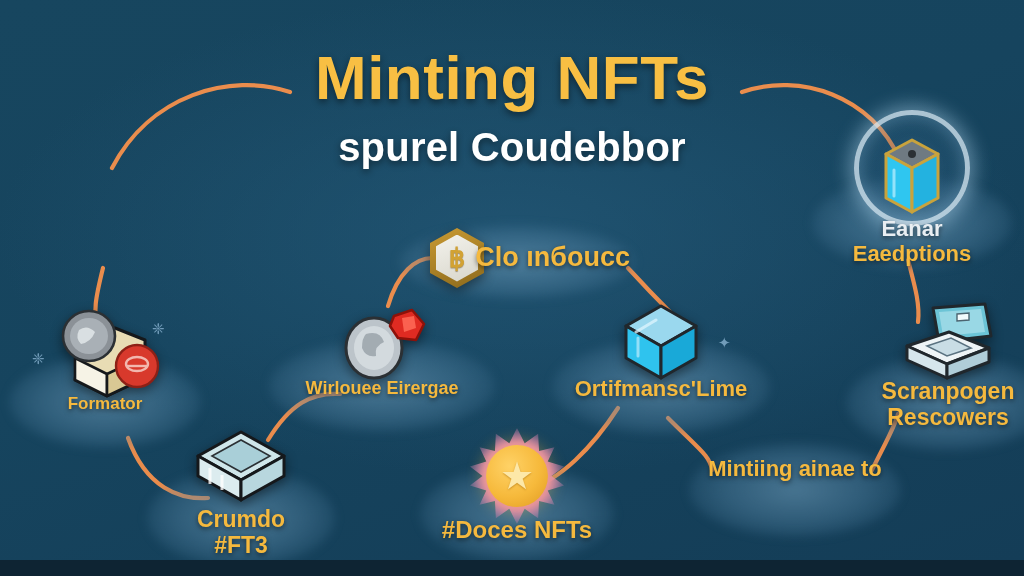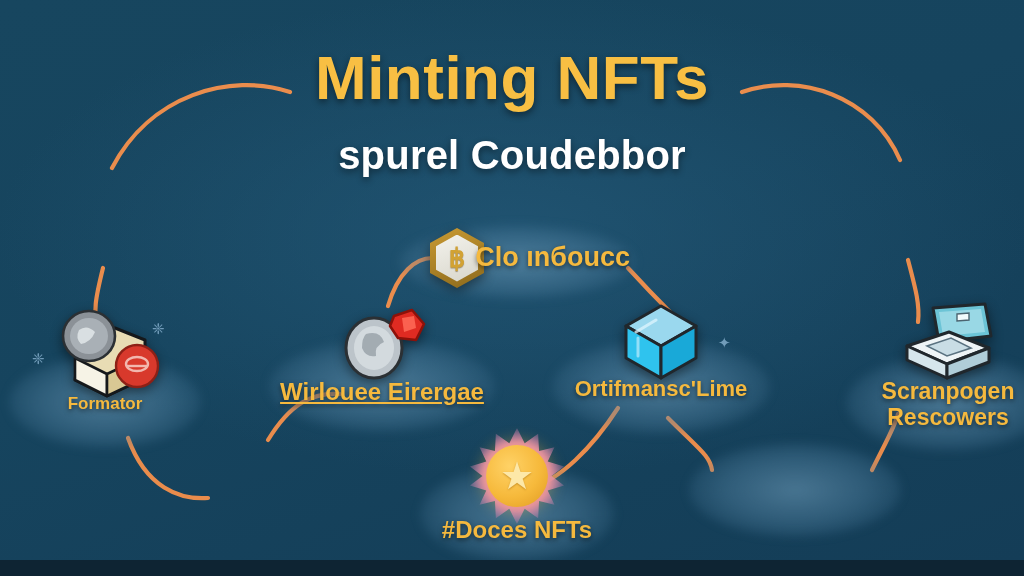--- a/index.html
+++ b/index.html
@@ -47,21 +47,21 @@
   }
   #main-title {
     font-size: 62px;
     font-weight: bold;
     color: #f8bf43;
     letter-spacing: 0.5px;
     line-height: 1.02;
     text-shadow: 0 3px 7px rgba(0,0,0,0.48);
   }
   #subtitle {
-    margin-top: 24px;
+    margin-top: 16px;
     font-size: 40px;
     font-weight: bold;
     color: #ffffff;
     letter-spacing: 0.2px;
     text-shadow: 0 3px 7px rgba(0,0,0,0.45);
   }
   
   .node {
     position: absolute;
     z-index: 4;
@@ -215,20 +215,36 @@
         <circle cx="92" cy="62" r="21" fill="#d8392c" stroke="#8d2016" stroke-width="2.4"></circle>
         <ellipse cx="92" cy="60" rx="11" ry="7" fill="none" stroke="#f2b7ae" stroke-width="2.4"></ellipse>
         <path d="M82 62 L102 62" stroke="#f2b7ae" stroke-width="2.4"></path>
       </svg>
     </div>
     <div class="node-label" style="top:96px; font-size:17px;">
       <span>Formator</span>
     </div>
   </div>
 
+  <div class="node" style="left:148px; top:420px; width:186px; height:140px;">
+    <div class="halo" style="width:188px; height:98px; top:70%;"></div>
+    <div class="node-art drop" style="top:0px; width:110px; height:88px;">
+      <svg viewBox="0 0 110 88" width="110" height="88" xmlns="http://www.w3.org/2000/svg">
+        <path d="M12 36 L55 12 L98 36 L55 60 Z" fill="#cfe6ea" stroke="#15181b" stroke-width="3" stroke-linejoin="round"></path>
+        <path d="M26 36 L55 20 L84 36 L55 52 Z" fill="#a9cfd8" stroke="#2b3034" stroke-width="1.6"></path>
+        <path d="M12 36 L12 56 L55 80 L55 60 Z" fill="#dcecef" stroke="#15181b" stroke-width="3" stroke-linejoin="round"></path>
+        <path d="M98 36 L98 56 L55 80 L55 60 Z" fill="#b8d7de" stroke="#15181b" stroke-width="3" stroke-linejoin="round"></path>
+        <path d="M24 48 L24 64 M36 55 L36 70" stroke="#ffffff" stroke-width="3" opacity="0.8"></path>
+      </svg>
+    </div>
+    <div class="node-label" style="top:86px; font-size:23px;">
+      <span>Crumdo</span>
+      <span class="l2">#FT3</span>
+    </div>
+  </div>
 
   <div class="node" style="left:398px; top:222px; width:238px; height:80px;">
     <div class="halo" style="width:236px; height:74px; top:50%;"></div>
     <div class="node-art drop" style="left:32px; transform:none; top:6px;">
       <div class="hex">
         <div class="hex-inner">฿</div>
       </div>
     </div>
     <div class="node-label" style="left:auto; right:6px; transform:none; top:20px; font-size:27px;">
       <span>Clo ınбoucc</span>
@@ -239,21 +255,21 @@
     <div class="halo" style="width:226px; height:92px; top:72%;"></div>
     <div class="node-art drop" style="top:2px; width:100px; height:82px;">
       <svg viewBox="0 0 100 82" width="100" height="82" xmlns="http://www.w3.org/2000/svg">
         <ellipse cx="42" cy="46" rx="28" ry="30" fill="#bcc4ca" stroke="#2b3034" stroke-width="3"></ellipse>
         <ellipse cx="42" cy="46" rx="20" ry="22" fill="#d3dade"></ellipse>
         <path d="M34 32 q14 -4 18 8 q-10 4 -8 14 q-10 2 -14 -8 q0 -10 4 -14 Z" fill="#9aa3aa" opacity="0.85"></path>
         <path d="M62 14 L80 8 L92 22 L84 38 L66 36 L58 24 Z" fill="#e02b22" stroke="#8d1109" stroke-width="2.6" stroke-linejoin="round"></path>
         <path d="M70 16 L82 14 L84 26 L72 30 Z" fill="#ff6b58" opacity="0.85"></path>
       </svg>
     </div>
-    <div class="node-label" style="top:78px; font-size:24px;text-decoration:underline;">
+    <div class="node-label" style="top:78px; font-size:18px;">
       <span>Wirlouee Eirergae</span>
     </div>
   </div>
 
   <div class="node" style="left:422px; top:428px; width:190px; height:130px;">
     <div class="halo" style="width:194px; height:96px; top:66%;"></div>
     <div class="node-art" style="top:0px;">
       <div class="burst">
         <div class="spikes"></div>
         <div class="orb">
@@ -276,20 +292,37 @@
         <path d="M80 26 L80 58 L45 78 L45 46 Z" fill="#19a9d8" stroke="#20272c" stroke-width="3" stroke-linejoin="round"></path>
         <path d="M20 32 L40 20" stroke="#dff6ff" stroke-width="3" opacity="0.75" stroke-linecap="round"></path>
         <path d="M22 38 L22 56" stroke="#d4f3ff" stroke-width="3" opacity="0.6" stroke-linecap="round"></path>
       </svg>
     </div>
     <div class="node-label" style="top:78px; font-size:22px;">
       <span>Ortifmansc'Lime</span>
     </div>
   </div>
 
+  <div class="node" style="left:812px; top:108px; width:200px; height:160px;">
+    <div class="halo" style="width:200px; height:92px; top:72%;"></div>
+    <div class="node-art" style="top:4px; width:124px; height:120px;">
+      <div class="glow-ring" style="width:106px; height:106px; top:56px;"></div>
+      <svg viewBox="0 0 124 120" width="124" height="120" xmlns="http://www.w3.org/2000/svg" style="position:absolute; left:0; top:0;">
+        <path d="M36 42 L62 28 L88 42 L62 56 Z" fill="#6f7a82" stroke="#c9a33c" stroke-width="3" stroke-linejoin="round"></path>
+        <circle cx="62" cy="42" r="4" fill="#2b3034"></circle>
+        <path d="M36 42 L36 86 L62 100 L62 56 Z" fill="#2fc6f0" stroke="#c9a33c" stroke-width="3" stroke-linejoin="round"></path>
+        <path d="M88 42 L88 86 L62 100 L62 56 Z" fill="#23b2e0" stroke="#c9a33c" stroke-width="3" stroke-linejoin="round"></path>
+        <path d="M44 58 L44 84" stroke="#bdf0ff" stroke-width="3" opacity="0.7" stroke-linecap="round"></path>
+      </svg>
+    </div>
+    <div class="node-label" style="top:108px; font-size:22px;">
+      <span class="label-white">Eanar</span>
+      <span class="l2">Eaedptions</span>
+    </div>
+  </div>
 
   <div class="node" style="left:848px; top:302px; width:200px; height:140px;">
     <div class="halo" style="width:204px; height:96px; top:72%;"></div>
     <div class="node-art drop" style="top:0px; width:110px; height:84px;">
       <svg viewBox="0 0 110 84" width="110" height="84" xmlns="http://www.w3.org/2000/svg">
         <path d="M40 6 L92 2 L98 34 L46 40 Z" fill="#6cc4d6" stroke="#20272c" stroke-width="3" stroke-linejoin="round"></path>
         <path d="M46 10 L88 7 L92 30 L50 34 Z" fill="#a5dde8" opacity="0.8"></path>
         <path d="M14 44 L56 30 L96 46 L54 62 Z" fill="#eef4f6" stroke="#20272c" stroke-width="3" stroke-linejoin="round"></path>
         <path d="M34 44 L58 36 L78 46 L54 54 Z" fill="#c9dde5" stroke="#5a7280" stroke-width="1.6"></path>
         <path d="M14 44 L14 58 L54 76 L54 62 Z" fill="#d6e6ec" stroke="#20272c" stroke-width="3" stroke-linejoin="round"></path>
@@ -299,16 +332,17 @@
     </div>
     <div class="node-label" style="top:76px; font-size:23px;">
       <span>Scranpogen</span>
       <span class="l2">Rescowers</span>
     </div>
   </div>
 
   <div class="node" style="left:690px; top:440px; width:210px; height:100px;">
     <div class="halo" style="width:212px; height:94px; top:50%;"></div>
     <div class="node-label" style="top:16px; font-size:22px;">
+      <span>Mintiing ainae to</span>
     </div>
   </div>
 
 </div>
 
 </body></html>

